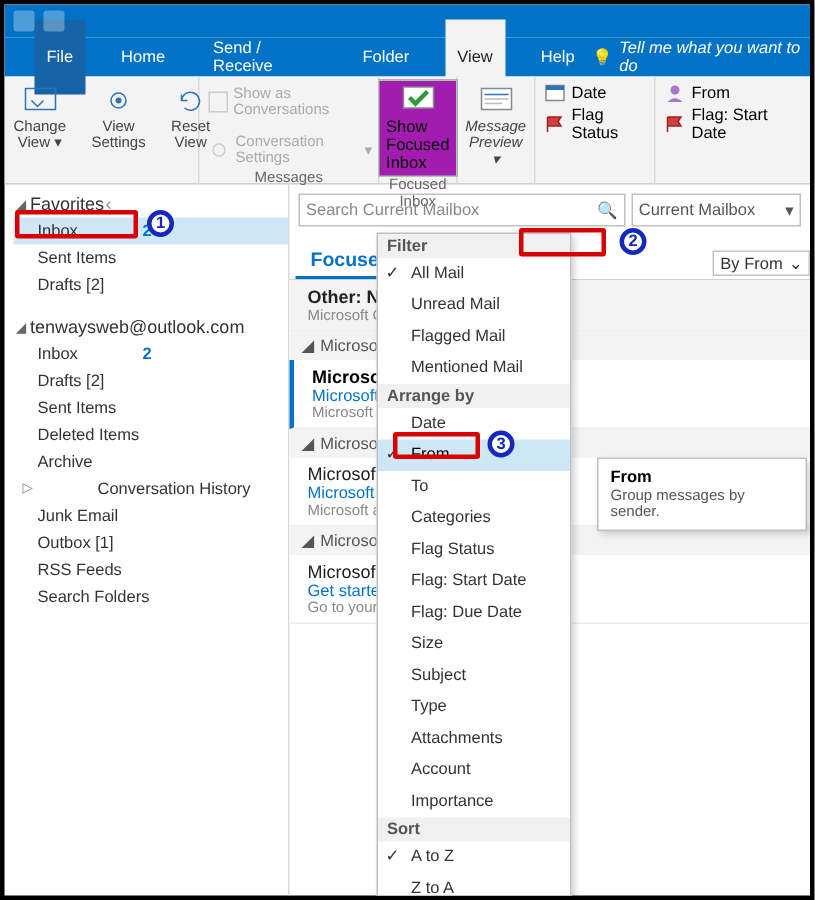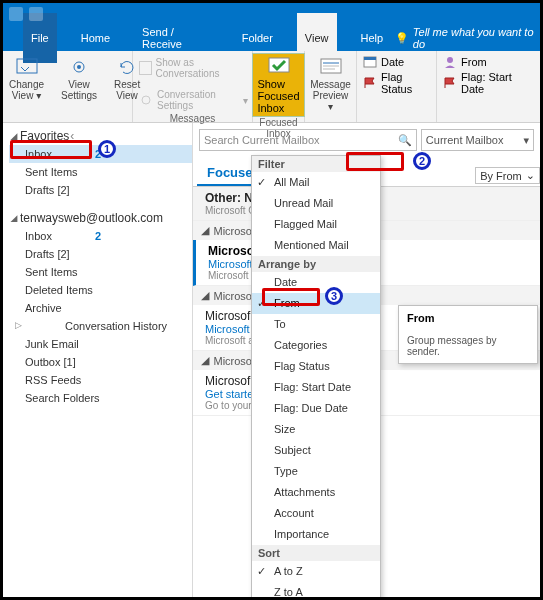--- a/index.html
+++ b/index.html
@@ -15,21 +15,21 @@
     .ribbon { height: 72px; background: #f3f3f3; border-bottom: 1px solid #d0d0d0; display:flex; }
     .ribbon-group { border-right:1px solid #d9d9d9; padding: 2px 4px 1px; display:flex; flex-direction:column; justify-content:space-between;}
     .ribbon-group .top { display:flex; align-items:flex-start; gap: 14px;}
     .ribbon-group .grp-label { text-align:center; font-size:10px; color:#666; }
     .rbtn-big { display:flex; flex-direction:column; align-items:center; width:42px; padding:2px; color:#444;}
     .rbtn-big .ic { width:24px; height:24px; display:flex; align-items:center; justify-content:center; }
     .rbtn-big .lbl { font-size:10px; text-align:center; line-height:11px; }
     .rbtn-sm { display:flex; align-items:center; gap:4px; color:#777; font-size:10px; padding:2px 0;}
     .rbtn-sm .ic { width:14px; height:14px; display:inline-block;}
     .rbtn-sm.disabled { color:#aaa; }
-    .focused-inbox-btn { background:#eab308; border:1px solid #a8c9aa; padding:2px 4px; display:flex; flex-direction:column; align-items:center;}
+    .focused-inbox-btn { background:#a21caf; border:1px solid #a8c9aa; padding:2px 4px; display:flex; flex-direction:column; align-items:center;}
     .ribbon-arr { display:flex; flex-direction:column; gap:1px;}
     .arr-item { display:flex; align-items:center; gap:4px; font-size:11px; padding:1px 2px;}
     .arr-item .ic { width:14px; height:12px; display:inline-block;}
     .main { display:flex; height: calc(600px - 22px - 26px - 72px - 6px);}
     .nav { width: 190px; border-right:1px solid #d9d9d9; padding: 4px 0 0 6px; color:#333; overflow:hidden;}
     .nav .hdr { font-size:12px; color:#333; padding: 2px 0; display:flex; align-items:center; gap:1px;}
     .nav .hdr .tri { font-size:9px; color:#666; width:10px; text-align:center;}
     .nav .item { padding: 3px 4px 3px 16px; display:flex; gap:20px; cursor:pointer;}
     .nav .item .cnt { color:#0173c7; font-weight:bold;}
     .nav .item.sel { background:#cfe6f7; }
@@ -52,21 +52,21 @@
     .msg-unread { border-left:3px solid #0173c7; }
     .msg-unread .tit { font-weight:600; color:#000;}
     
     .dropdown { position:absolute; top:152px; left:248px; width:130px; background:#fff; border:1px solid #bfbfbf; box-shadow:2px 2px 5px rgba(0,0,0,.2); z-index:10;}
     .dropdown .sec { background:#f0f0f0; padding:2px 6px; font-size:11px; color:#555; font-weight:600;}
     .dropdown .opt { padding:3px 8px 3px 22px; font-size:11px; color:#333; position:relative; cursor:pointer; line-height:15px;}
     .dropdown .opt .chk { position:absolute; left:5px; top:3px; font-size:11px; color:#333;}
     .dropdown .opt.hl { background:#cde7f7; color:#000;}
     .tooltip { position:absolute; left:395px; top:302px; width:140px; background:#fff; border:1px solid #bfbfbf; padding:6px 8px; box-shadow:2px 2px 5px rgba(0,0,0,.2); z-index:11;}
     .tooltip .tt-tit { font-weight:bold; }
-    .tooltip .tt-body { font-size:10px; color:#555; margin-top:11px;}
+    .tooltip .tt-body { font-size:10px; color:#555; margin-top:1px;}
     
     .co { position:absolute; border:3px solid #d80000; border-radius:2px; pointer-events:none; z-index:20;}
     .badge { position:absolute; width:18px; height:18px; border:3px solid #1428c0; border-radius:50%; background:#fff; color:#1428c0; font-weight:bold; font-size:11px; display:flex; align-items:center; justify-content:center; z-index:21;}
     .drk { color:#444;}
   </style>
 </head>
 <body>
 
 <div class="titlebar">
   <span class="tb-icon"></span>
@@ -144,21 +144,21 @@
               <path d="M6 9 l4 4 l8 -8" fill="none" stroke="#2e9b3b" stroke-width="3"></path>
             </svg>
         </span>
         <span class="lbl">Show Focused Inbox</span>
       </div>
     </div>
     <div class="grp-label">Focused Inbox</div>
   </div>
 
   <div class="ribbon-group" style="width:52px;">
-    <div class="top" style="justify-content:center;">
+    <div class="top" style="justify-content:center;font-style:italic;">
       <div class="rbtn-big">
         <span class="ic">
           <svg width="24" height="20">
               <rect x="2" y="2" width="20" height="14" fill="#fff" stroke="#888"></rect>
               <line x1="4" y1="6" x2="20" y2="6" stroke="#2d73b7"></line>
               <line x1="4" y1="9" x2="20" y2="9" stroke="#bbb"></line>
               <line x1="4" y1="12" x2="16" y2="12" stroke="#bbb"></line>
             </svg>
         </span>
         <span class="lbl"><span>Message Preview</span> <span class="drk">▾</span></span>

